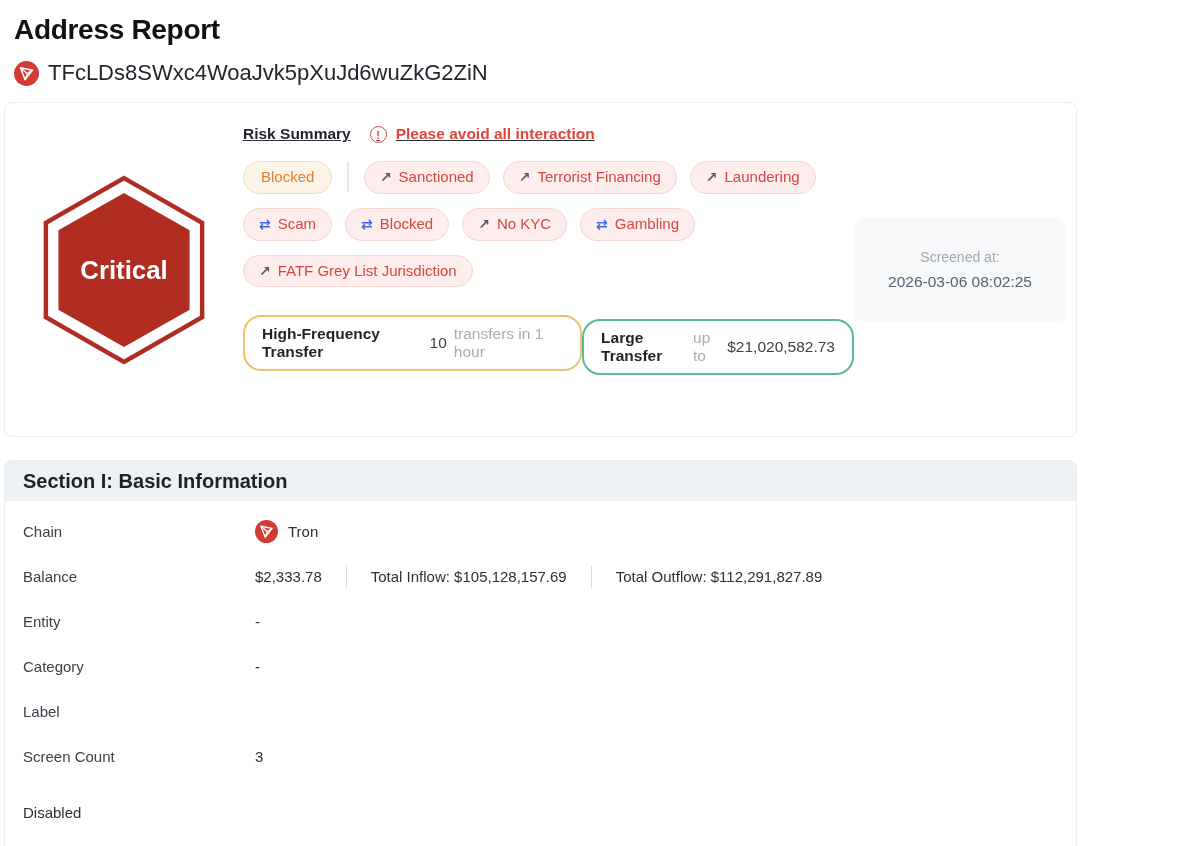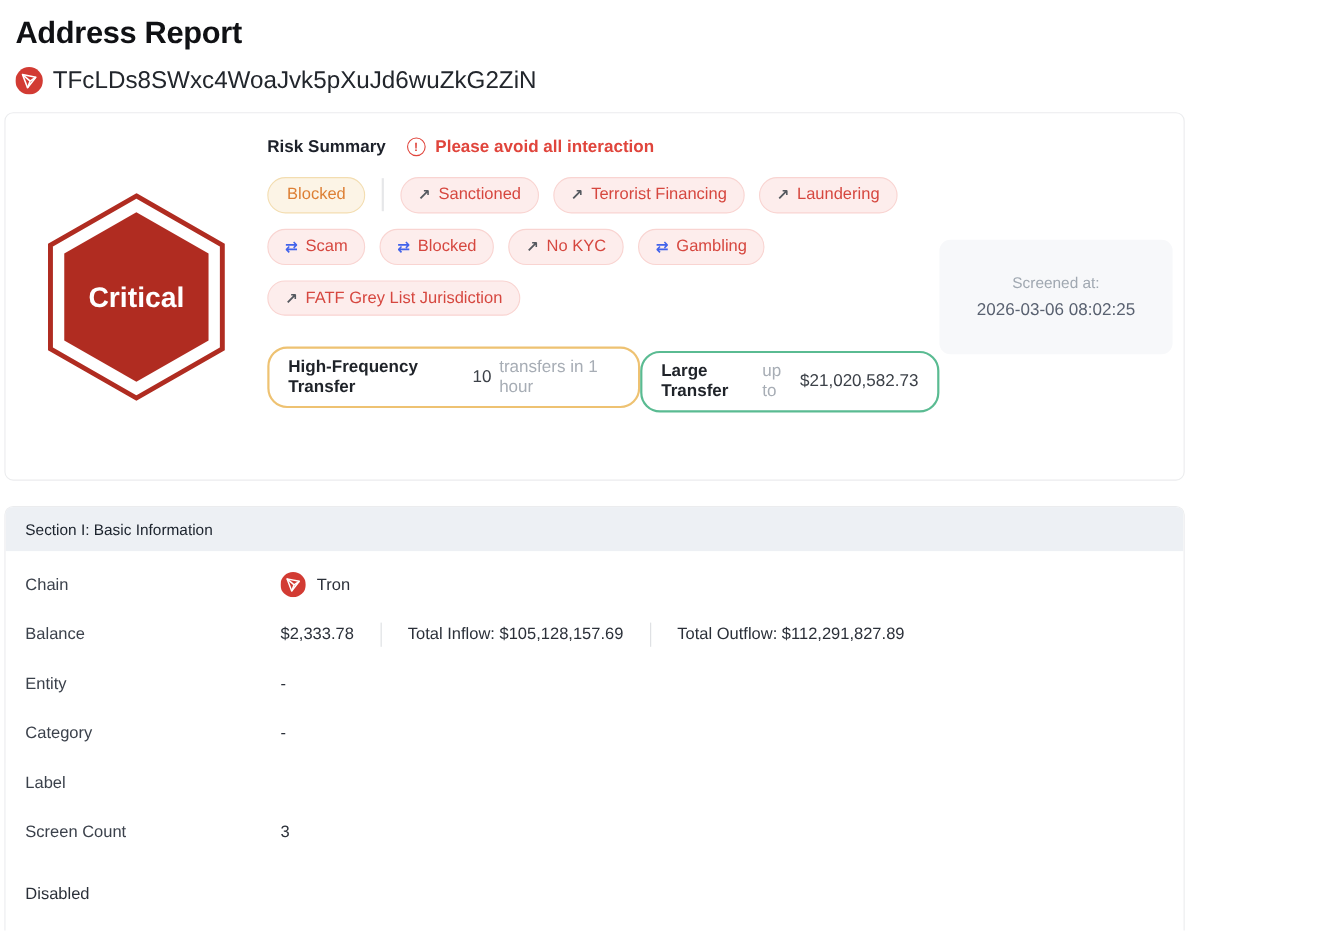--- a/index.html
+++ b/index.html
@@ -13,21 +13,21 @@
   .addr-row svg { display:block; }
   .addr { font-size:22px; color:#22262c; }
 
   
   .card { border:1px solid #ebecee; border-radius:8px; background:#fff; }
 
   
   .risk-card { display:flex; min-height:335px; padding:20px 10px 20px 0; margin-bottom:23px; }
   .risk-left { width:238px; flex:0 0 238px; display:flex; align-items:center; justify-content:center; }
   .risk-main { flex:1 1 auto; padding-top:2px; }
-  .risk-head { display:flex; align-items:flex-start; gap:9px; margin-bottom:18px; }
+  .risk-head { display:flex; align-items:flex-end; gap:9px; margin-bottom:18px;text-decoration:underline; }
   .risk-title { font-size:15.5px; font-weight:700; color:#1d212a; margin-right:10px; }
   .warn-icon { width:17px; height:17px; border:1.6px solid #e0453c; border-radius:50%;
     color:#e0453c; font-size:11px; font-weight:700; display:inline-flex; align-items:center; justify-content:center; }
   .warn-text { font-size:15.5px; font-weight:700; color:#e0453c; }
 
   .tag-row { display:flex; align-items:center; gap:13px; margin-bottom:14px; }
   .tag { display:inline-flex; align-items:center; gap:7px; border-radius:17px;
     padding:6px 15px; font-size:15px; line-height:1.25; white-space:nowrap; }
   .warn-tag { background:#fcf4e6; border:1px solid #f3ddb0; color:#dd7f34; padding:6px 17px; }
   .red-tag  { background:#fdedec; border:1px solid #f9d4d1; color:#d6473f; }
@@ -47,21 +47,21 @@
 
   .screened-box { flex:0 0 212px; width:212px; height:104px; align-self:center;
     background:#f7f8fa; border-radius:10px; display:flex; flex-direction:column;
     align-items:center; justify-content:center; gap:8px; }
   .s-label { font-size:14px; color:#a0a8b1; }
   .s-value { font-size:15.5px; color:#596170; }
 
   
   .section-card { overflow:hidden; }
   .section-header { height:40px; background:#edf0f4; display:flex; align-items:center;
-    padding:0 18px; font-size:14px; font-weight:400; color:#1b222c; }
+    padding:0 18px; font-size:20px; font-weight:700; color:#1b222c; }
   .rows { padding:8px 18px 10px 18px; }
   .row { display:flex; align-items:center; min-height:45px; padding:4px 0; }
   .row-label { flex:0 0 232px; width:232px; font-size:15px; color:#3b414b; line-height:1.7; padding-right:60px; }
   .row-value { font-size:15px; color:#2b3039; display:flex; align-items:center; gap:10px; }
   .bal-div { width:1px; height:22px; background:#dcdee1; margin:0 14px; }
 
   svg text { font-family:"Liberation Sans","DejaVu Sans",sans-serif; }
 </style>
 </head>
 <body>

